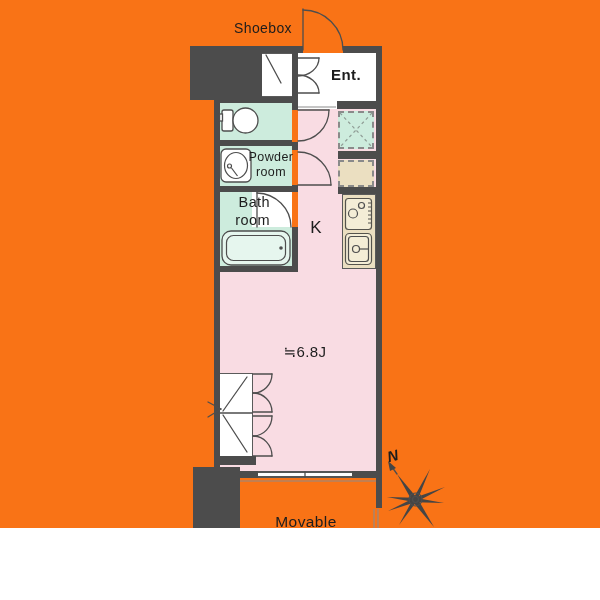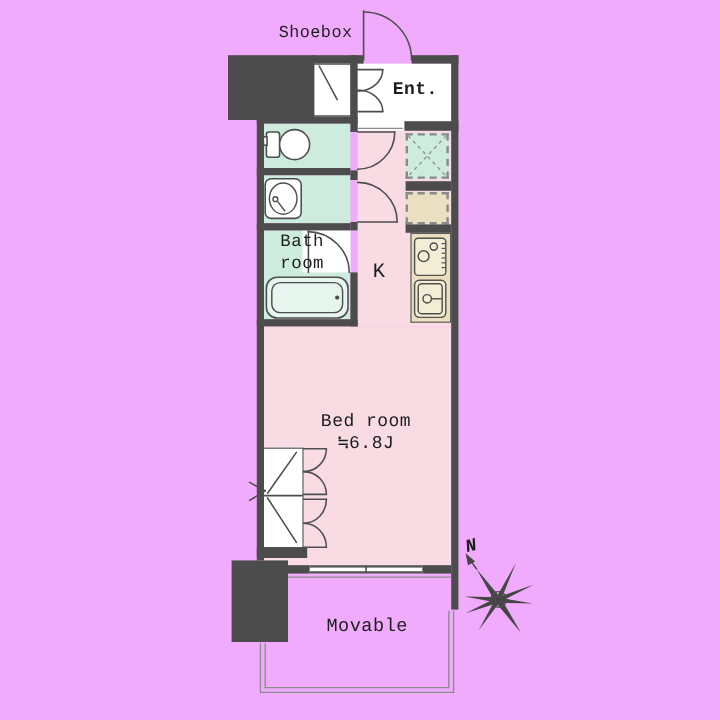--- a/index.html
+++ b/index.html
@@ -1,17 +1,17 @@
 <!DOCTYPE html>
 <html><head>
 <meta charset="utf-8">
 <style>
   html,body{margin:0;padding:0;background:#fff;}
-  .stage{position:relative;width:600px;height:600px;background:#f0abfc;overflow:hidden;
-         font-family:Liberation Mono, monospace;color:#1d1d1d;}
+  .stage{position:relative;width:600px;height:528px;background:#f97316;overflow:hidden;
+         font-family:Liberation Sans, sans-serif;color:#1d1d1d;}
   .wall{position:absolute;background:#4c4c4c;}
   .floor{position:absolute;}
   .box{position:absolute;background:#fff;border:1px solid #5a5a5a;box-sizing:border-box;}
   .dashedbox{position:absolute;border:2px dashed #8a8a8a;box-sizing:border-box;}
   .solidbox{position:absolute;border:1px solid #5a5a5a;box-sizing:border-box;}
   .window{position:absolute;background:#fff;border-top:2px solid #555;border-bottom:2px solid #555;box-sizing:border-box;}
   .overlay{position:absolute;left:0;top:0;pointer-events:none;}
   .label{position:absolute;text-align:center;line-height:1.22;letter-spacing:.4px;}
   .ln{stroke:#4e4e4e;stroke-width:1.3;fill:none;stroke-linecap:round;}
   .thin{stroke:#8c8c8c;stroke-width:1.1;fill:none;}
@@ -182,22 +182,22 @@
       <circle class="fixn" cx="415.5" cy="499.5" r="3"></circle>
       <circle class="fixn" cx="415.5" cy="499.5" r="6.5"></circle>
       <circle cx="415.5" cy="499.5" r="1.2" fill="#454545"></circle>
       <line class="ln" x1="397" y1="474" x2="392" y2="467"></line>
       <polygon class="star" points="388,461 396,468 390,471"></polygon>
     </g>
   </svg>
 
   <div class="label" style="left:232px;top:20px;width:62px;font-size:14px;">Shoebox</div>
   <div class="label" style="left:326px;top:66px;width:40px;font-size:15px;font-weight:bold;">Ent.</div>
+  <div class="label" style="left:247px;top:150px;width:48px;font-size:12.5px;">Powder room</div>
   <div class="label" style="left:226px;top:194px;width:44px;font-size:14.5px;text-align:right;">Bath room</div>
   <div class="label" style="left:304px;top:218px;width:24px;font-size:17px;">K</div>
   <div class="label" style="left:250px;top:343px;width:110px;font-size:15px;">
-    <span style="display:block;">Bed room</span>
     <span style="display:block;">≒6.8J</span>
   </div>
   <div class="label" style="left:270px;top:513px;width:72px;font-size:15.5px;">Movable</div>
   <div class="label" style="left:383px;top:447px;width:20px;font-size:15px;font-weight:bold;font-style:italic;transform:rotate(-14deg);">N</div>
 
 </div>
 
 </body></html>

